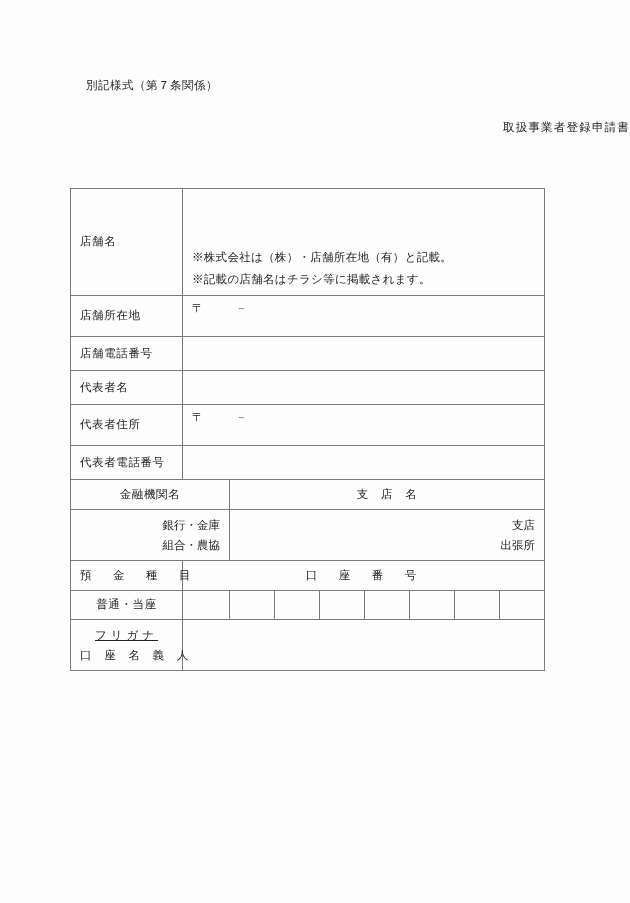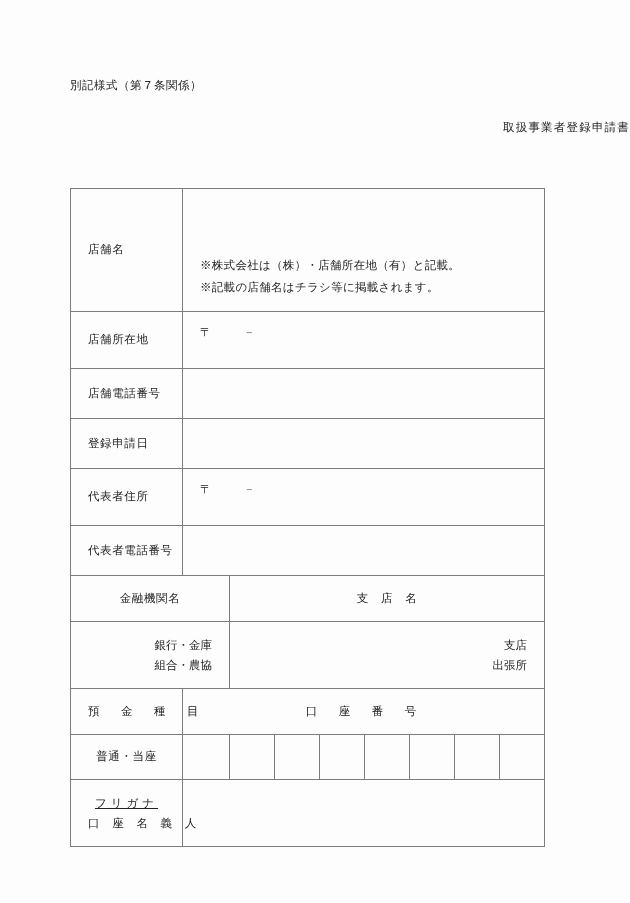--- a/index.html
+++ b/index.html
@@ -16,21 +16,21 @@
     overflow: hidden;
   }
   .page {
     position: absolute;
     left: 0; top: 0;
     width: 630px;
     height: 903px;
   }
   .form-no {
     position: absolute;
-    left: 70px;
+    left: 86px;
     top: 78px;
     font-size: 11.5px;
     letter-spacing: 0.5px;
     white-space: nowrap;
   }
   .doc-title {
     position: absolute;
     left: 0;
     top: 120px;
     width: 630px;
@@ -58,21 +58,21 @@
     position: absolute;
     left: 70px;
     top: 188px;
     width: 474px;
     border-collapse: collapse;
     table-layout: fixed;
     font-size: 11.5px;
   }
   table.form td {
     border: 1px solid #7c7c7c;
-    padding: 8px;
+    padding: 0;
     vertical-align: middle;
     margin-left: 18px;
   }
   .cellpad {
     padding: 5px 9px;
     line-height: 1.55;
   }
   .lbl { letter-spacing: 0.6px; white-space: nowrap; }
   .lbl-wide { letter-spacing: 5px; white-space: nowrap; }
   .lbl-wide2 { letter-spacing: 4px; white-space: nowrap; text-decoration: underline; }
@@ -144,21 +144,21 @@
       <td style="height:33px">
         <div class="cellpad lbl">店舗電話番号</div>
       </td>
       <td colspan="8">
         <div class="cellpad">&nbsp;</div>
       </td>
     </tr>
 
     <tr>
       <td style="height:33px">
-        <div class="cellpad lbl">登録申請日</div>
+        <div class="cellpad lbl">代表者名</div>
       </td>
       <td colspan="8">
         <div class="cellpad">&nbsp;</div>
       </td>
     </tr>
 
     <tr>
       <td style="height:40px">
         <div class="cellpad lbl">代表者住所</div>
       </td>

